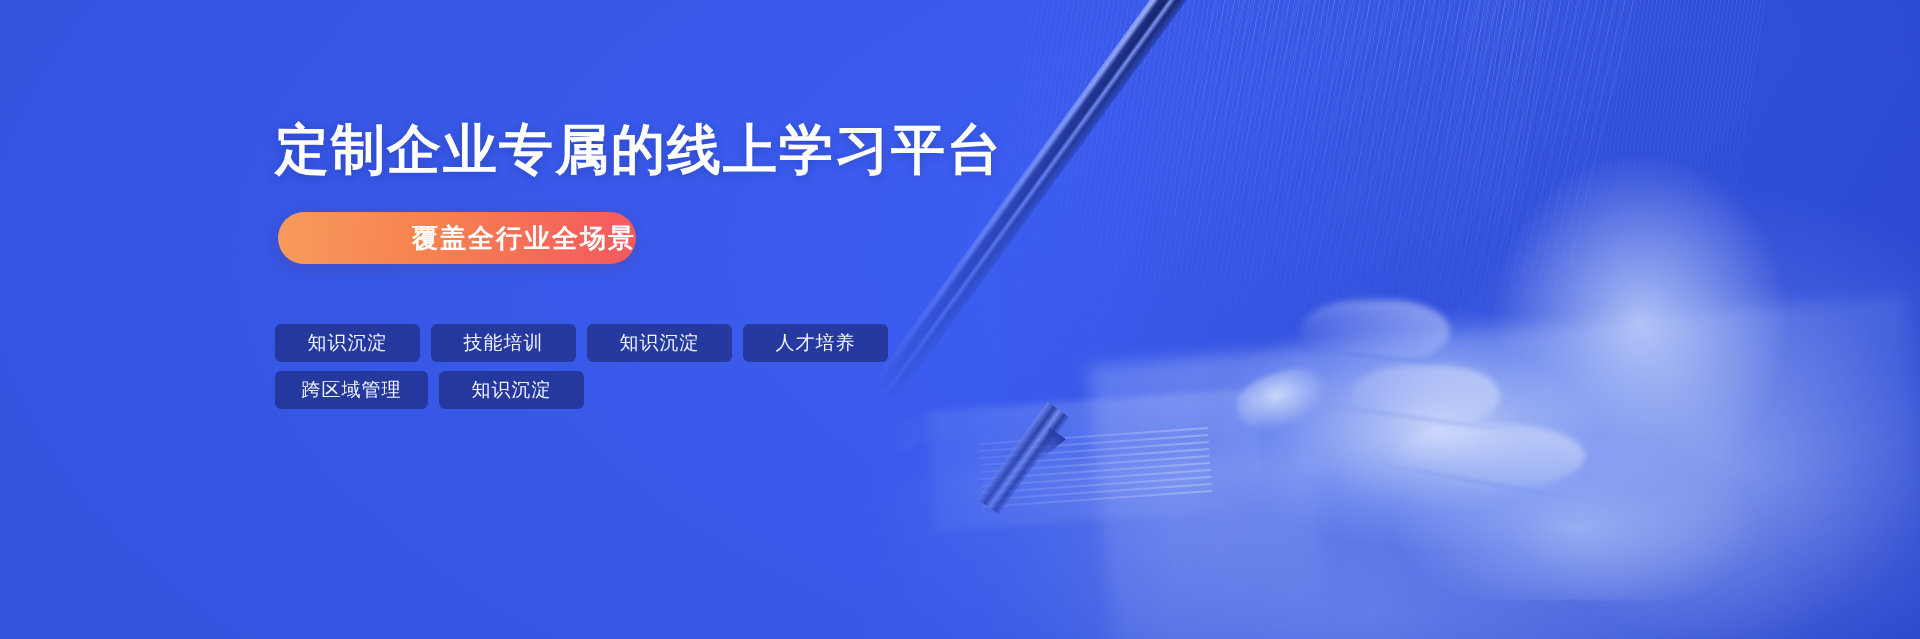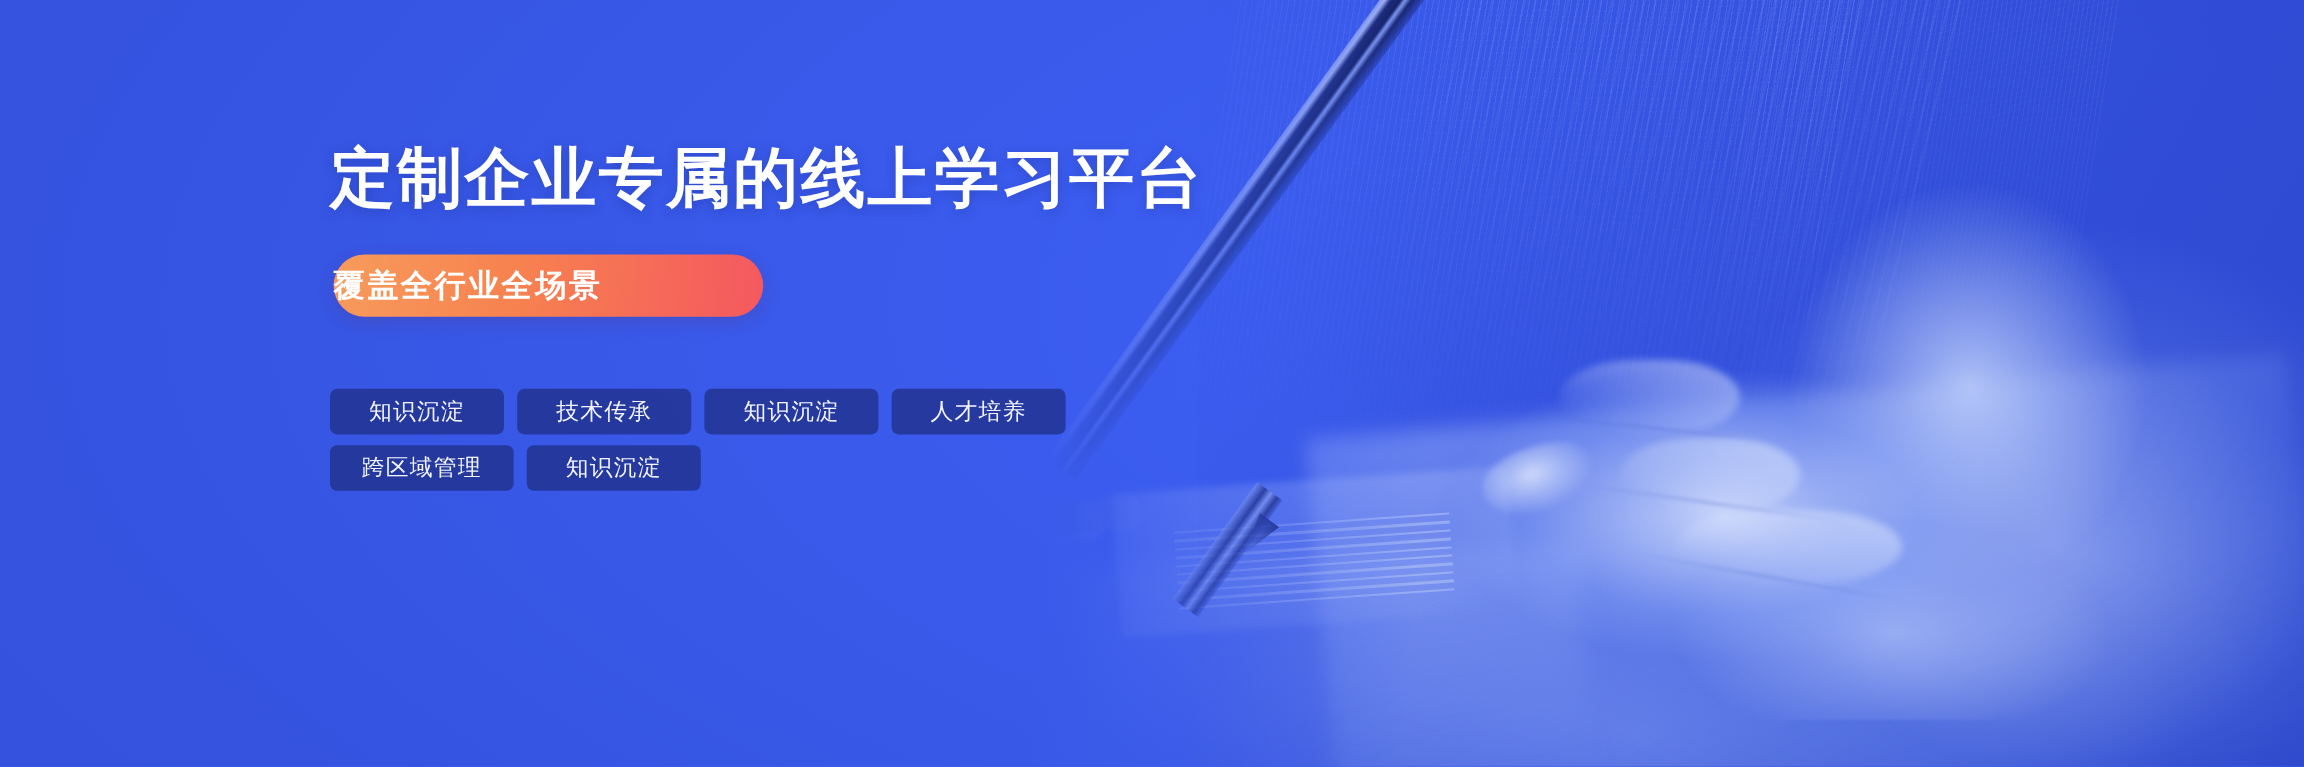--- a/index.html
+++ b/index.html
@@ -226,21 +226,21 @@
     white-space:nowrap;
     text-shadow:0 2px 10px rgba(18,34,120,.28);
   }
 
   .pill{
     position:absolute;
     left:3px; top:212px;
     width:358px; height:52px;
     border-radius:26px;
     background:linear-gradient(95deg, #f79b5c 0%, #f7824f 42%, #f4585f 100%);
-    display:flex; align-items:center; justify-content:flex-start;
+    display:flex; align-items:center; justify-content:flex-end;
     box-shadow:0 4px 14px rgba(120,40,60,.18);
   }
   .pill-label{
     font-size:26px;
     font-weight:bold;
     color:#ffffff;
     letter-spacing:2px;
     white-space:nowrap;
   }
 
@@ -318,21 +318,21 @@
     <div class="pill">
       <span class="pill-label">覆盖全行业全场景</span>
     </div>
 
     <div class="tags">
       <div class="tag-row">
         <div class="tag">
             <span>知识沉淀</span>
           </div>
         <div class="tag">
-            <span>技术传承</span>
+            <span>技能培训</span>
           </div>
         <div class="tag">
             <span>知识沉淀</span>
           </div>
         <div class="tag">
             <span>人才培养</span>
           </div>
       </div>
       <div class="tag-row">
         <div class="tag wide">

